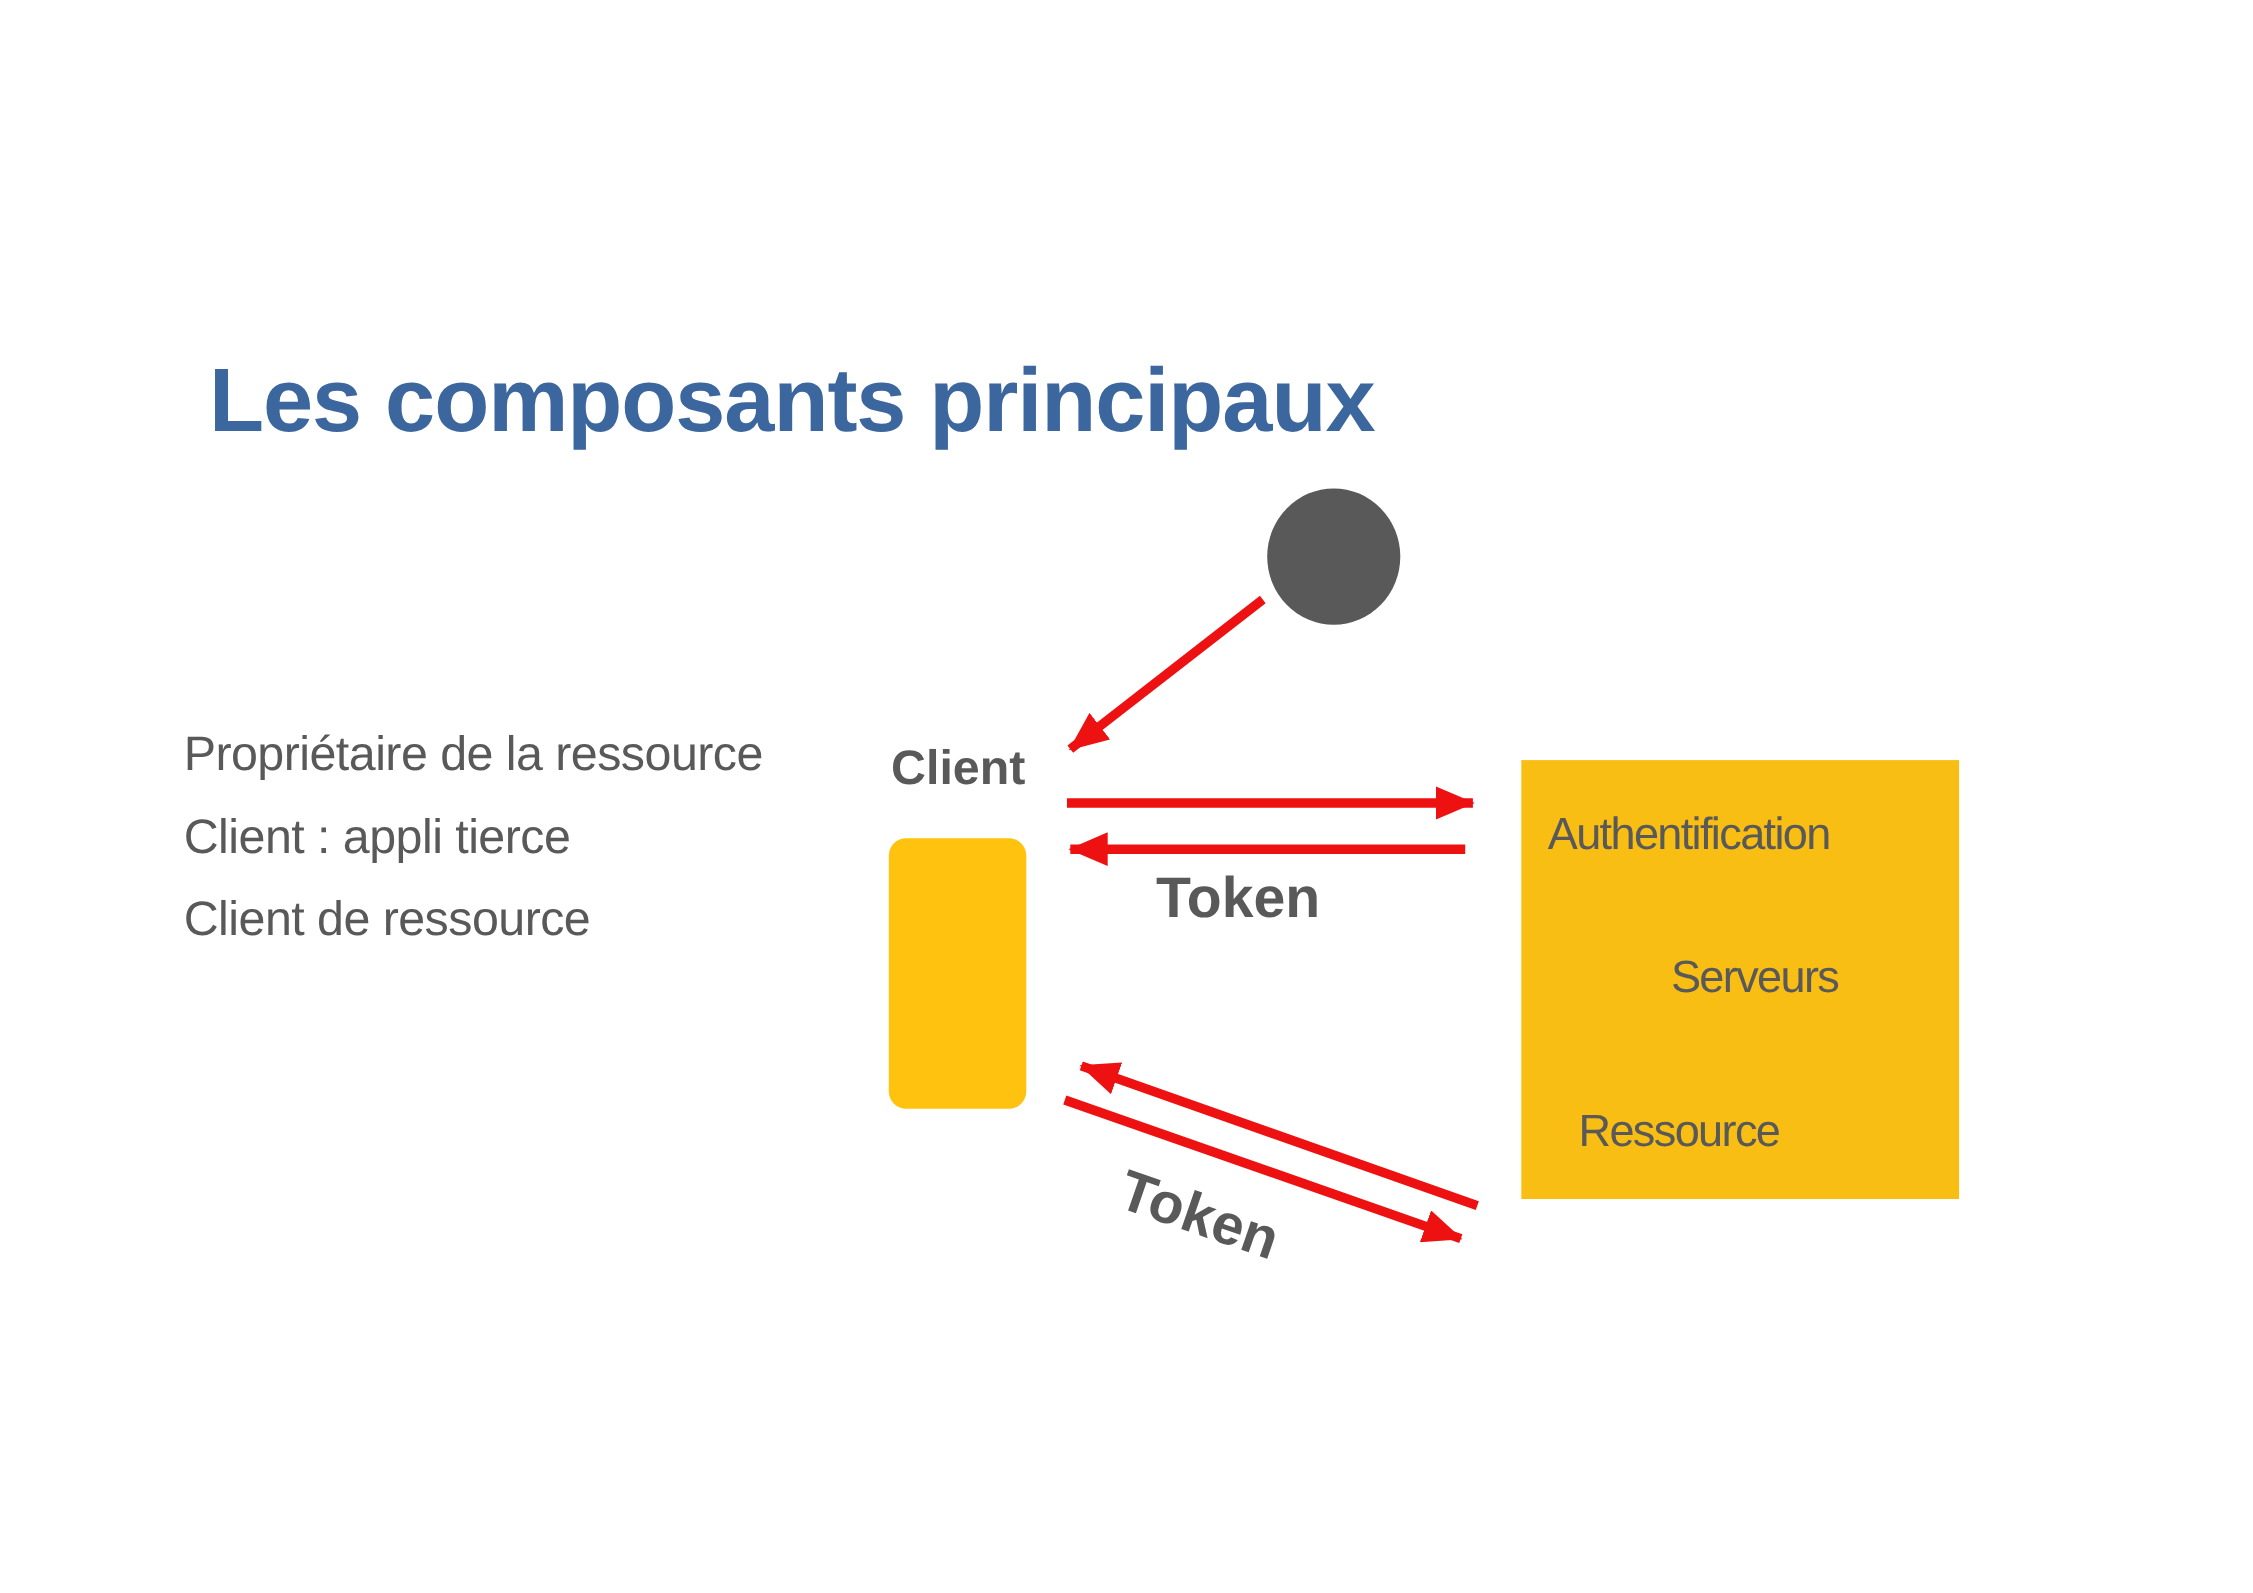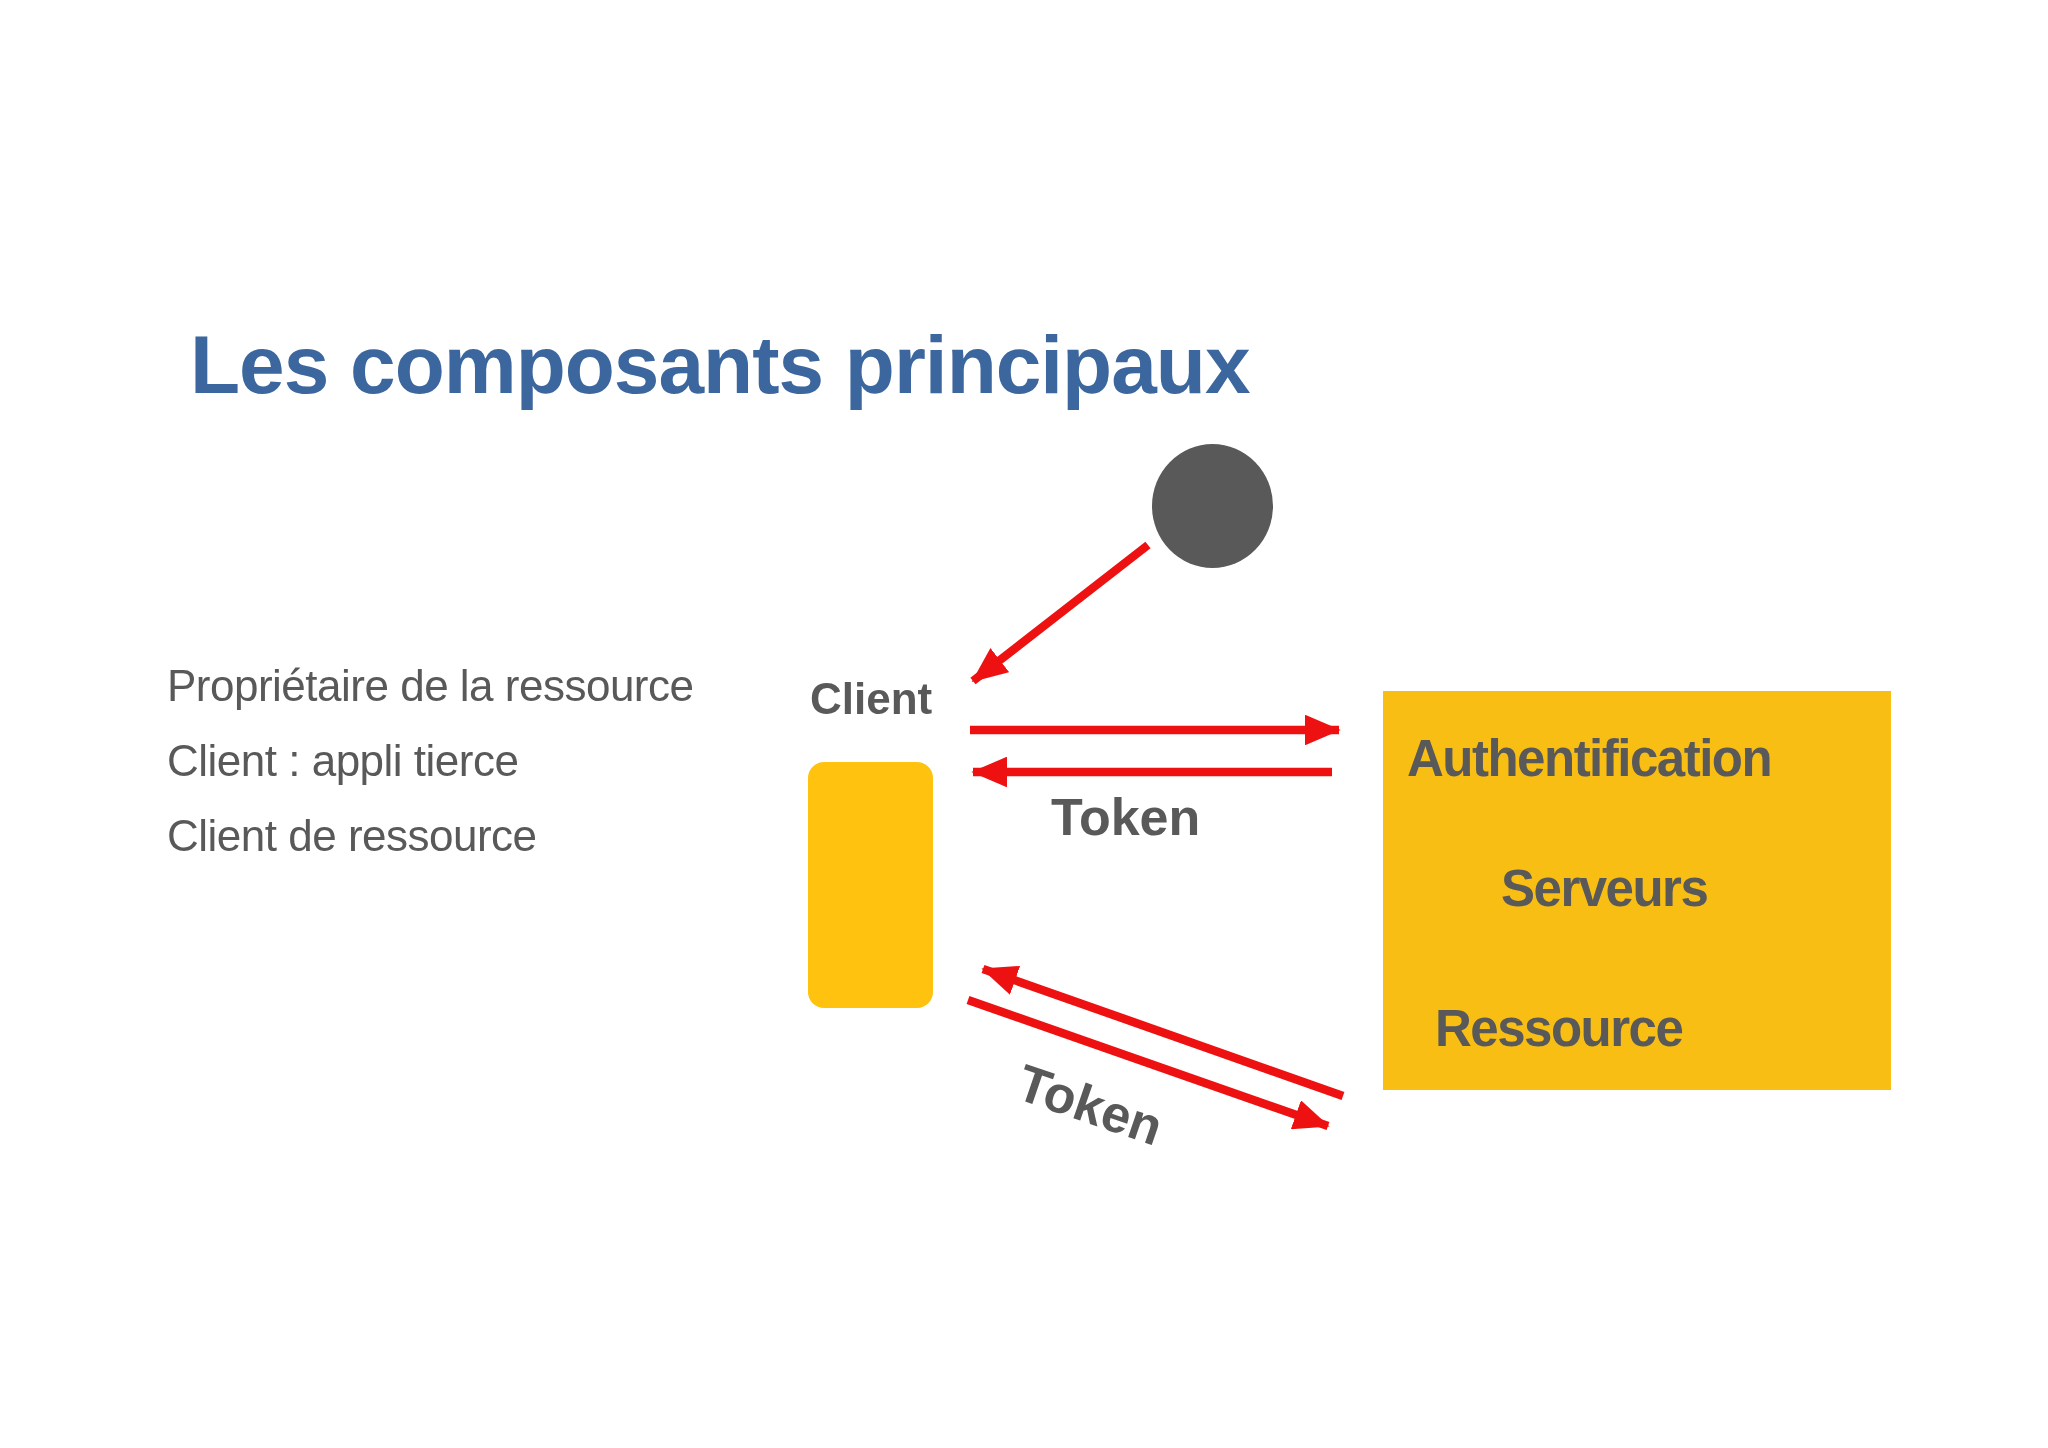--- a/index.html
+++ b/index.html
@@ -40,29 +40,29 @@
     font-size:44px;line-height:44px;font-weight:bold;
     color:var(--text-gray,#595959);white-space:nowrap;
   }
   .client-rect{
     position:absolute;left:808px;top:762px;
     width:125px;height:246px;border-radius:16px;
     background:var(--client-yellow,#ffc20e);
   }
   .auth-box{
     position:absolute;left:1383px;top:691px;
-    width:508px;height:399px;
+    width:398px;height:399px;
     background:var(--box-yellow,#f9be14);
     color:var(--text-gray,#595959);
-    font-weight:bold;font-size:51px;line-height:51px;
+    font-weight:normal;font-size:41px;line-height:51px;
     letter-spacing:-1.5px;
   }
   .auth-line{position:absolute;white-space:nowrap;}
   .auth-line.l0{left:24px;top:42px;}
-  .auth-line.l1{left:118px;top:172px;}
+  .auth-line.l1{left:136px;top:172px;}
   .auth-line.l2{left:52px;top:312px;}
   .token-top{
     position:absolute;left:1051px;top:791px;
     font-size:52px;line-height:52px;font-weight:bold;
     color:var(--text-gray,#595959);white-space:nowrap;
   }
   .token-bottom{
     position:absolute;left:1028px;top:1056px;
     font-size:52px;line-height:52px;font-weight:bold;
     color:var(--text-gray,#595959);white-space:nowrap;

